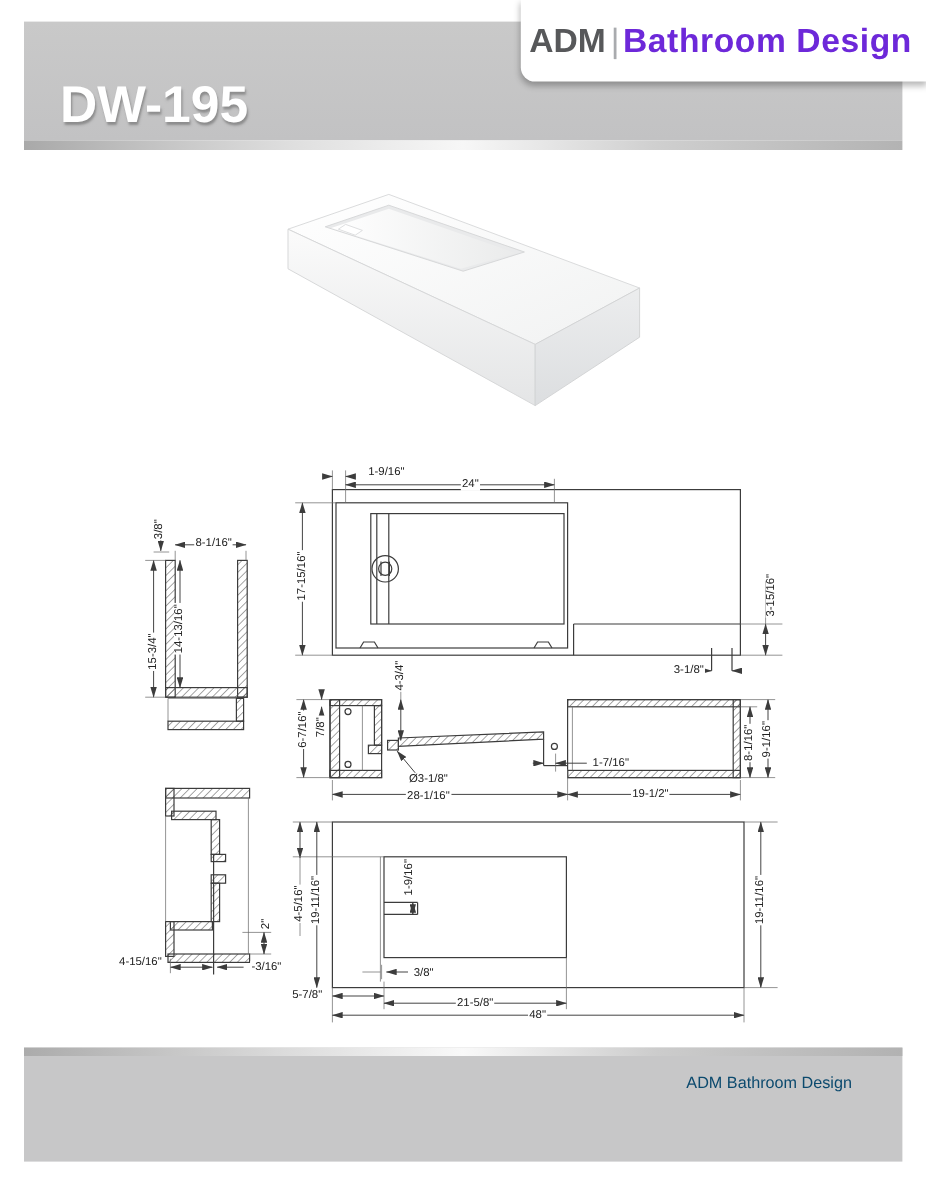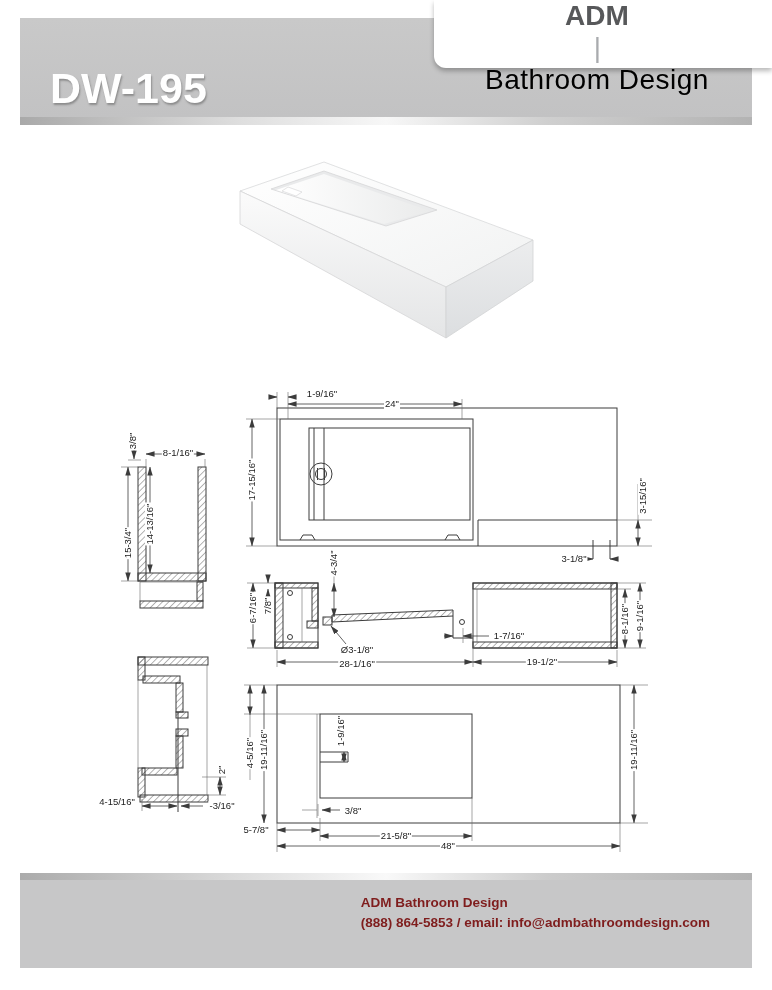--- a/index.html
+++ b/index.html
@@ -7,36 +7,36 @@
         font-family:"Liberation Sans",sans-serif;}
   
   .banner{position:absolute;left:20px;top:18px;width:732px;height:99px;
           background:linear-gradient(180deg,#c9c9c9,#c2c2c3);}
   .banner-strip{position:absolute;left:0;top:99px;width:100%;height:8px;
           background:linear-gradient(90deg,#a9a9a9,#dedede 30%,#f7f7f7 50%,#cfcfcf 72%,#b3b3b3);}
   .model{position:absolute;left:24px;top:40px;margin:6px;font-size:43px;font-weight:bold;
          color:#ffffff;letter-spacing:0;text-shadow:1px 2px 2px rgba(110,110,110,.65);}
   .logo-box{position:absolute;left:434px;top:0;width:338px;height:68px;background:#ffffff;
             border-bottom-left-radius:12px;box-shadow:0 3px 5px rgba(0,0,0,.28);
-            display:flex;align-items:center;padding-right:12px;box-sizing:border-box;flex-direction:column;}
+            display:flex;align-items:center;justify-content:flex-end;padding-right:12px;box-sizing:border-box;}
   .logo-adm{font-size:28px;font-weight:bold;color:#57585a;}
   .logo-sep{font-size:28px;color:#a9abae;margin:0 3px 0 4px;font-weight:normal;}
-  .logo-rest{font-size:28px;color:#000000;font-weight:normal;letter-spacing:.5px;}
+  .logo-rest{font-size:28px;color:#6d28d9;font-weight:bold;letter-spacing:.5px;}
   
   .sheet-svg{position:absolute;left:0;top:0;width:772px;height:990px;}
   .dim-labels{position:absolute;left:0;top:0;width:772px;height:990px;pointer-events:none;}
   .dim-label{position:absolute;font-size:9.5px;line-height:10px;color:#222;background:#fff;
              padding:0 1px;white-space:nowrap;transform:translate(-50%,-50%);}
   .dim-label.rot{transform:translate(-50%,-50%) rotate(-90deg);}
   
   .footer{position:absolute;left:20px;top:873px;width:732px;height:95px;background:#c7c7c8;}
   .footer-strip{position:absolute;left:0;top:0;width:100%;height:7px;
           background:linear-gradient(90deg,#ababab,#dcdcdc 30%,#f9f9f9 50%,#cccccc 72%,#b2b2b2);}
-  .footer-text{position:absolute;right:42px;top:20px;text-align:left;color:#7f1d1d;
-               font-weight:bold;font-size:13.5px;line-height:20px;}
+  .footer-text{position:absolute;right:42px;top:20px;text-align:center;color:#0c4a6e;
+               font-weight:normal;font-size:13.5px;line-height:20px;}
   svg .ln{fill:none;stroke:#3c3c3c;stroke-width:1;}
   svg .hz{fill:url(#hatch);stroke:#3c3c3c;stroke-width:1;}
   svg .dim{fill:none;stroke:#3c3c3c;stroke-width:.8;}
   svg .thn{fill:none;stroke:#6a6a6a;stroke-width:.6;}
 </style>
 </head>
 <body>
 
 <div class="page">
 
@@ -266,17 +266,16 @@
       <span class="dim-label" style="left: 256px; top: 830px;">5-7/8"</span>
       <span class="dim-label" style="left: 396px; top: 836px;">21-5/8"</span>
       <span class="dim-label" style="left: 448px; top: 846px;">48"</span>
       <span class="dim-label rot" style="left: 634px; top: 750px;">19-11/16"</span>
     </div>
 
   <footer class="footer">
     <div class="footer-strip"></div>
     <div class="footer-text">
       <div>ADM Bathroom Design</div>
-      <div>(888) 864-5853 / email: info@admbathroomdesign.com</div>
     </div>
   </footer>
 
 </div>
 
 </body></html>

